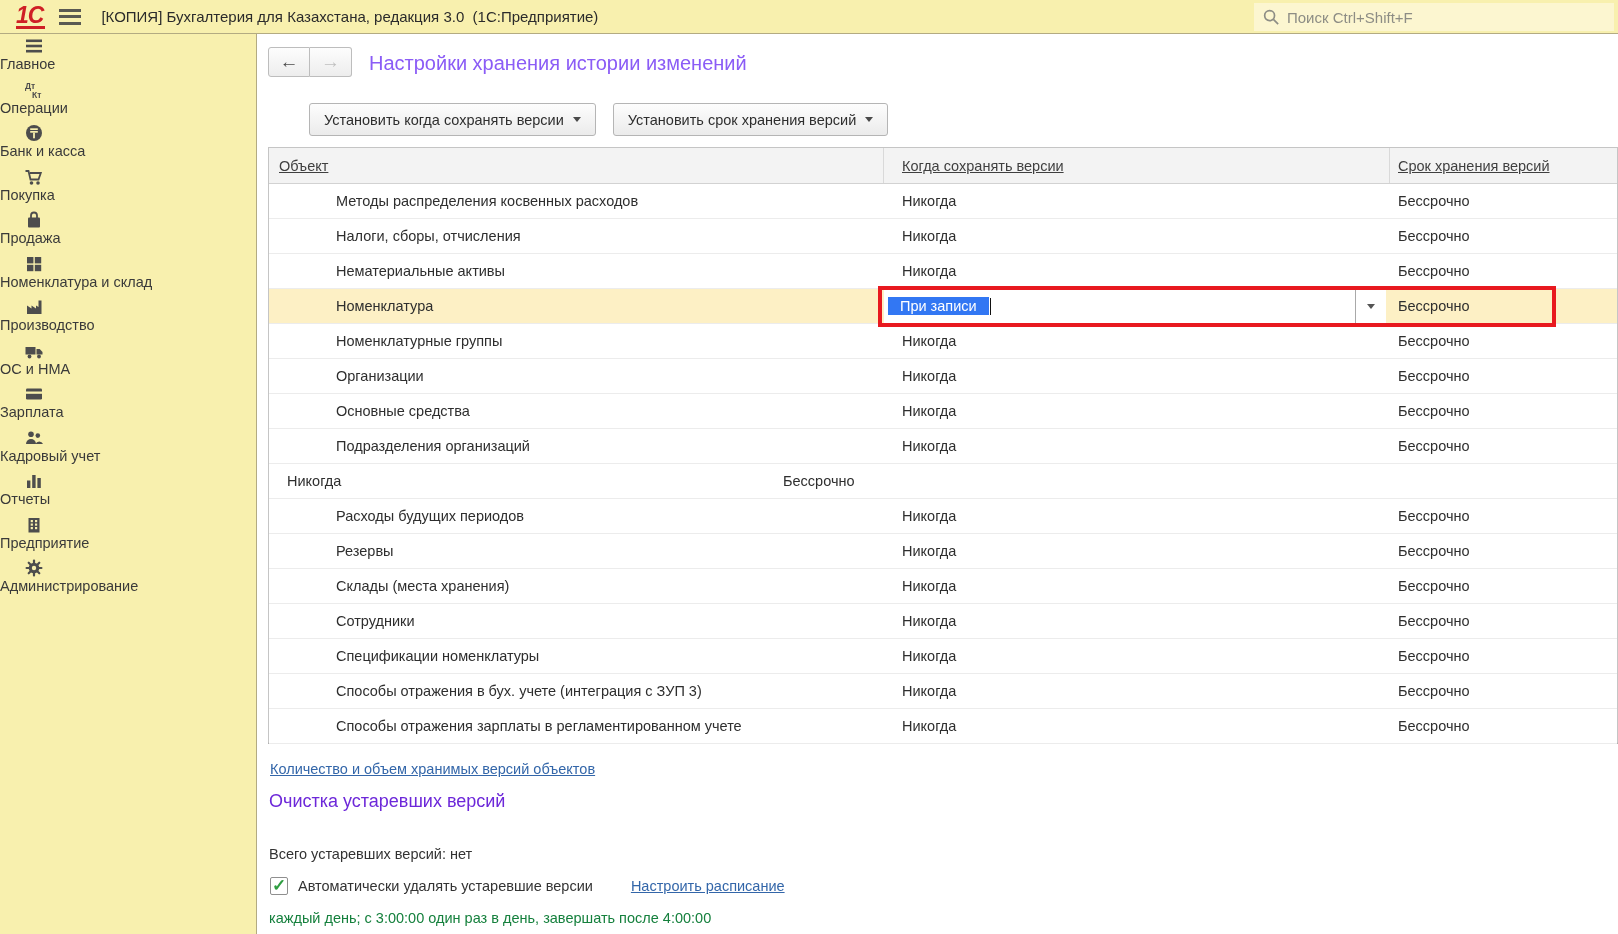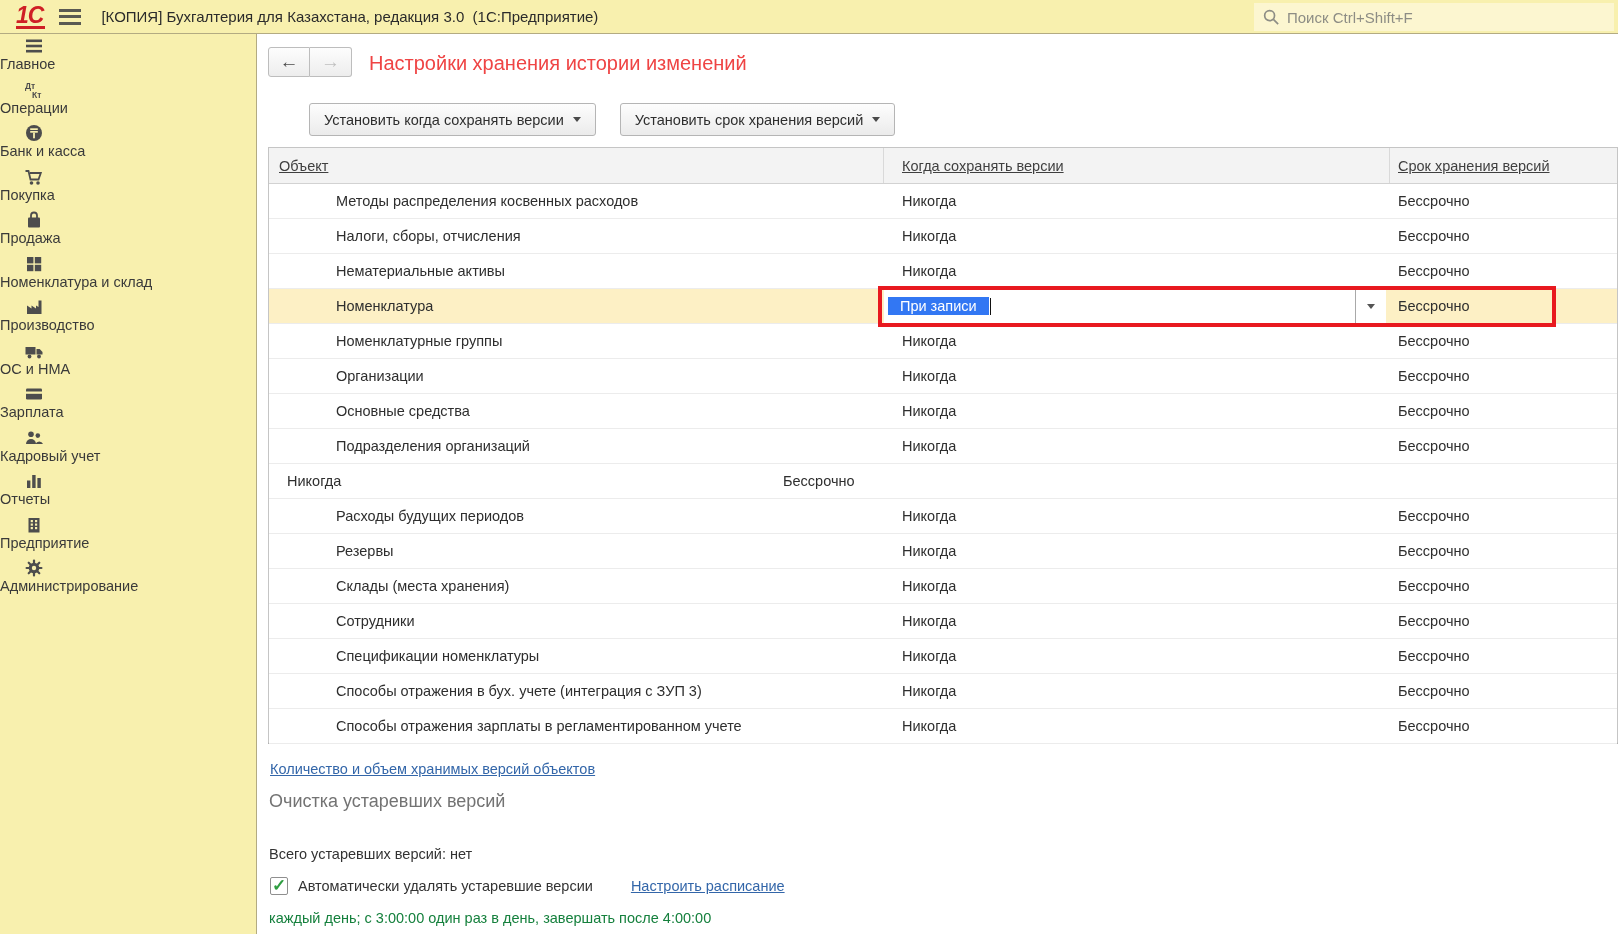--- a/index.html
+++ b/index.html
@@ -24,23 +24,23 @@
   .s-icn { width:20px; height:20px; margin-left:24px; margin-right:17px; flex:0 0 auto; }
   .s-lbl { font-size:14.5px; color:#3a3a3a; }
 
   
   .main { position:absolute; left:257px; top:34px; right:0; bottom:0; background:#fff; }
 
   .navgroup { position:absolute; top:13px; left:11px; display:flex; }
   .navbtn { width:42px; height:30px; border:1px solid #bdbdbd; background:linear-gradient(#fdfdfd,#ededed); display:flex; align-items:center; justify-content:center; font-size:19px; cursor:pointer; }
   .navbtn.back { color:#4a4a4a; border-radius:3px 0 0 3px; }
   .navbtn.fwd  { color:#bfbfbf; border-left:none; border-radius:0 3px 3px 0; }
-  .page-title { position:absolute; top:13px; left:112px; font-size:20px; color:#ef4444; line-height:32px; }
-
-  .toolbar { position:absolute; top:69px; left:11px; display:flex; gap:24px;padding-left:41px; }
+  .page-title { position:absolute; top:13px; left:112px; font-size:20px; color:#8b5cf6; line-height:32px; }
+
+  .toolbar { position:absolute; top:69px; left:11px; display:flex; gap:17px;padding-left:41px; }
   .tbtn { height:33px; display:inline-flex; align-items:center; padding:0 14px; font-size:14.5px; color:#2e2e2e; border:1px solid #b5b5b5; border-radius:3px; background:linear-gradient(#fdfdfd,#ebebeb); cursor:pointer; }
   .caret { width:0; height:0; border-left:4px solid transparent; border-right:4px solid transparent; border-top:5px solid #4a4a4a; margin-left:9px; }
 
   
   .vtable { position:absolute; top:113px; left:11px; right:0; height:597px; border:1px solid #c5c5c5; border-bottom:2px solid #a8a8a8; }
   .t-head { display:flex; height:36px; background:#f3f3f3; border-bottom:1px solid #d2d2d2; align-items:center; font-size:14.5px; color:#3f3f3f;text-decoration:underline; }
   .t-row { display:flex; height:35px; border-bottom:1px solid #ececec; align-items:center; font-size:14.5px; color:#2e2e2e; background:#fff; }
   .t-row:last-child { border-bottom:none; }
   .t-row.hl { background:#fdf0c5; }
   .c1 { width:615px; padding-left:67px; }
@@ -55,21 +55,21 @@
   .sel { background:#3277f3; color:#fff; padding:1px 12px; }
   .caret-bar { width:1px; height:17px; background:#111; margin-left:1px; }
   .combo-btn { width:31px; border-left:1px solid #a9a9a9; display:flex; align-items:center; justify-content:center; cursor:pointer; background:#fff; }
   .combo-btn .tri { width:0; height:0; border-left:4px solid transparent; border-right:4px solid transparent; border-top:5px solid #555; }
 
   .red-box { position:absolute; left:609px; top:138px; width:678px; height:41px; border:4px solid #e8191f; z-index:5; pointer-events:none; }
 
   
   a.link { color:#3366a9; text-decoration:underline; cursor:pointer; }
   .link-row { position:absolute; top:727px; left:13px; font-size:14.5px; }
-  .green-head { position:absolute; top:757px; left:12px; font-size:18px; color:#737373; }
+  .green-head { position:absolute; top:757px; left:12px; font-size:18px; color:#6d28d9; }
   .total-row { position:absolute; top:812px; left:12px; font-size:14.5px; color:#333; }
   .check-row { position:absolute; top:843px; left:13px; display:flex; align-items:center; font-size:14.5px; color:#333; }
   .cbox { width:18px; height:18px; background:#fff; border:1px solid #8f8f8f; border-radius:2px; position:relative; cursor:pointer; flex:0 0 auto; }
   .cbox span { position:absolute; left:1px; top:-3px; font-size:17px; font-weight:bold; color:#2f9e41; }
   .check-row .lbl { margin-left:10px; }
   .check-row a { margin-left:38px; }
   .sched-row { position:absolute; top:876px; left:12px; font-size:14.5px; color:#15803d; }
 
   svg .st { fill:none; stroke:#4d4d4d; stroke-width:1.8; }
   svg .fl { fill:#4d4d4d; }

